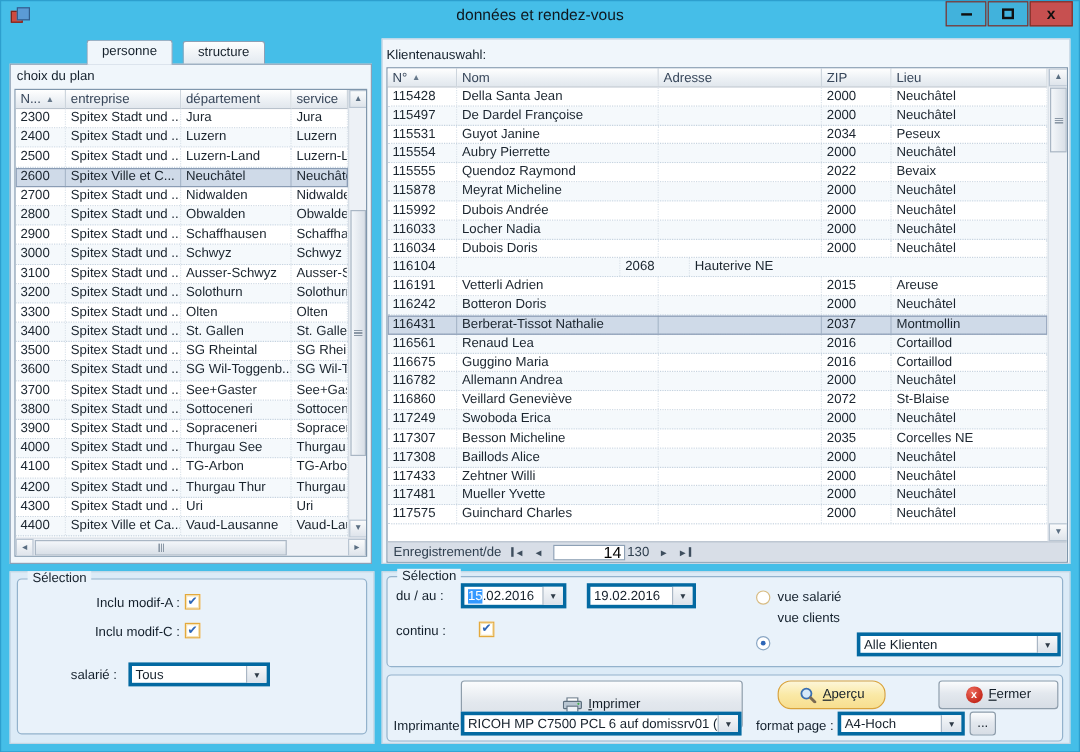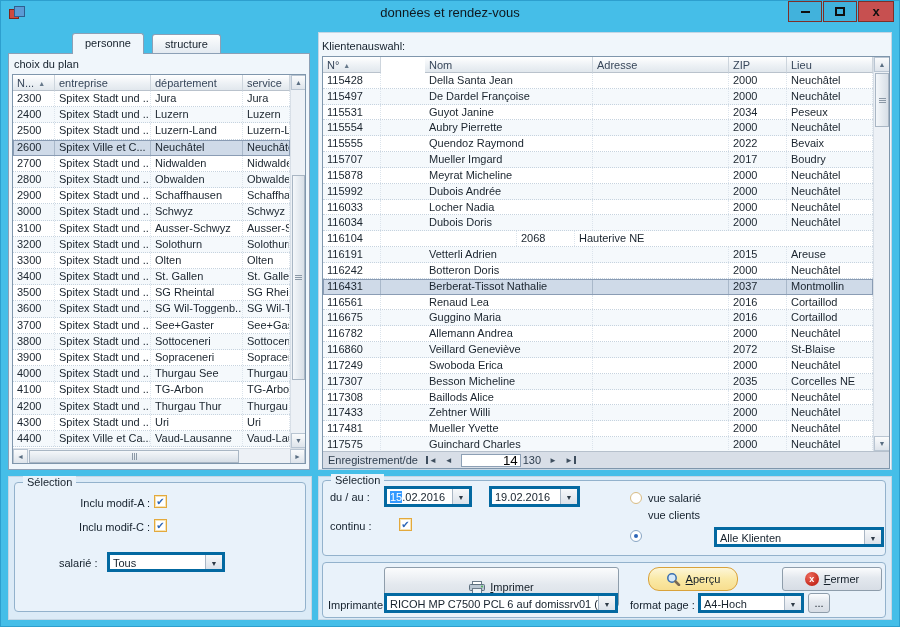--- a/index.html
+++ b/index.html
@@ -41,21 +41,21 @@
   .sort{font-size:7px;color:#66788A;}
   .gbody{flex:1;overflow:hidden;}
   .grow{display:flex;border-bottom:1px dotted #C6D3DF;background:#fff;}
   .lgrid .grow{height:16.2px;}
   .rgrid .grow{height:15.83px;}
   .grow:nth-child(even){background:#F5F9FC;}
   .grow.selected{background:#CFDAE8;outline:1px solid #8A9CB4;outline-offset:-1px;}
   .grow.selected .cell{border-right:1px solid #A9B8CA;}
   .cell{padding:1px 4px 0;white-space:nowrap;overflow:hidden;border-right:1px dotted #DCE4EC;color:#1A242E;}
   .lgrid .c0{width:42px;flex:none;}.lgrid .c1{width:96px;flex:none;}.lgrid .c2{width:92px;flex:none;}.lgrid .c3{flex:1;}
-  .rgrid .c0{width:58px;flex:none;}.rgrid .c1{width:168px;flex:none;margin-left:44px;}.rgrid .c2{width:136px;flex:none;}.rgrid .c3{width:58px;flex:none;}.rgrid .c4{flex:1;}
+  .rgrid .c0{width:58px;flex:none;}.rgrid .c1{width:168px;flex:none;}.rgrid .c2{width:136px;flex:none;}.rgrid .c3{width:58px;flex:none;}.rgrid .c4{flex:1;}
 
   
   .vscroll{width:15px;flex:none;background:#EDF1F6;border-left:1px solid #D8DFE7;position:relative;}
   .sbtn{position:absolute;left:0;width:15px;height:15px;background:linear-gradient(#FAFBFC,#DEE4EB);border:1px solid #B9C5D2;
         color:#5A6E82;font-size:7px;text-align:center;line-height:13px;}
   .sbtn.up{top:0;} .sbtn.down{bottom:0;}
   .vthumb{position:absolute;left:1px;width:13px;background:linear-gradient(90deg,#F4F7FA,#D8DFE7);border:1px solid #A9B6C4;
         display:flex;align-items:center;justify-content:center;}
   .hscroll{height:15px;flex:none;background:#EDF1F6;border-top:1px solid #D8DFE7;position:relative;}
   .sbtn.left{left:0;top:0;} .sbtn.right{right:0;top:0;left:auto;}
@@ -354,27 +354,20 @@
             <div class="cell c2"></div>
             <div class="cell c3">2000</div>
             <div class="cell c4">Neuchâtel</div>
           </div>
           <div class="grow">
             <div class="cell c0">115555</div>
             <div class="cell c1">Quendoz Raymond</div>
             <div class="cell c2"></div>
             <div class="cell c3">2022</div>
             <div class="cell c4">Bevaix</div>
-          </div>
-          <div class="grow">
-            <div class="cell c0">115707</div>
-            <div class="cell c1">Mueller Imgard</div>
-            <div class="cell c2"></div>
-            <div class="cell c3">2017</div>
-            <div class="cell c4">Boudry</div>
           </div>
           <div class="grow">
             <div class="cell c0">115878</div>
             <div class="cell c1">Meyrat Micheline</div>
             <div class="cell c2"></div>
             <div class="cell c3">2000</div>
             <div class="cell c4">Neuchâtel</div>
           </div>
           <div class="grow">
             <div class="cell c0">115992</div>

